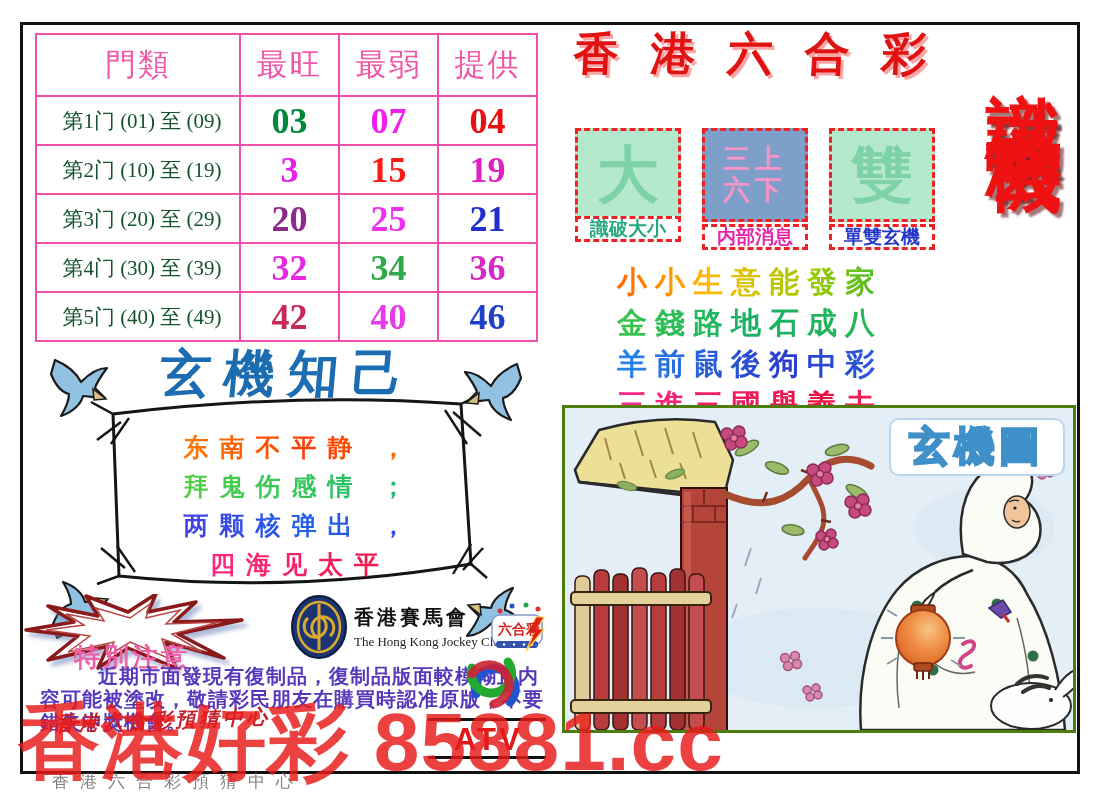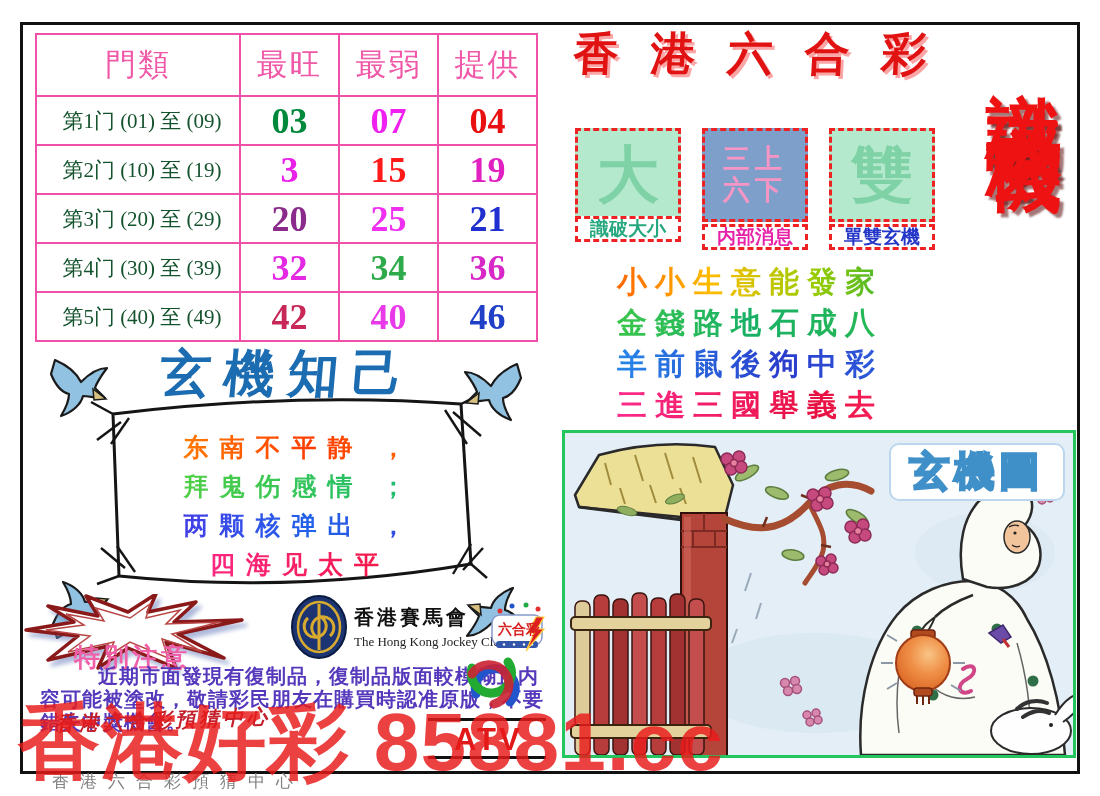--- a/index.html
+++ b/index.html
@@ -79,21 +79,21 @@
   
   #atv{left:420px;top:644px;width:140px;height:120px;}
   #atv-label{left:34px;top:78px;font-size:31px;font-weight:bold;color:#e01818;letter-spacing:3px;}
   .atv-line{left:8px;width:118px;height:3px;background:#111;}
 
   
   #watermark{left:18px;top:688px;font-size:82px;font-weight:bold;color:rgba(232,26,26,.83);
     letter-spacing:1px;white-space:nowrap;z-index:40;}
 
   
-  #illustration{left:562px;top:430px;width:514px;height:328px;border:3px solid #22c55e;
+  #illustration{left:562px;top:405px;width:514px;height:328px;border:3px solid #4d7c0f;
     background:#e3eef7;box-sizing:border-box;z-index:5;}
   #illus-caption{right:8px;top:10px;width:172px;height:54px;background:#fff;border:2px solid #bcd6ee;
     border-radius:10px;text-align:center;line-height:54px;font-size:40px;font-weight:bold;
     color:#eaf6ff;-webkit-text-stroke:2.5px #3f8fc8;letter-spacing:5px;
     text-shadow:0 0 1px #3f8fc8;}
 </style>
 </head>
 <body>
 
 <div id="page">

